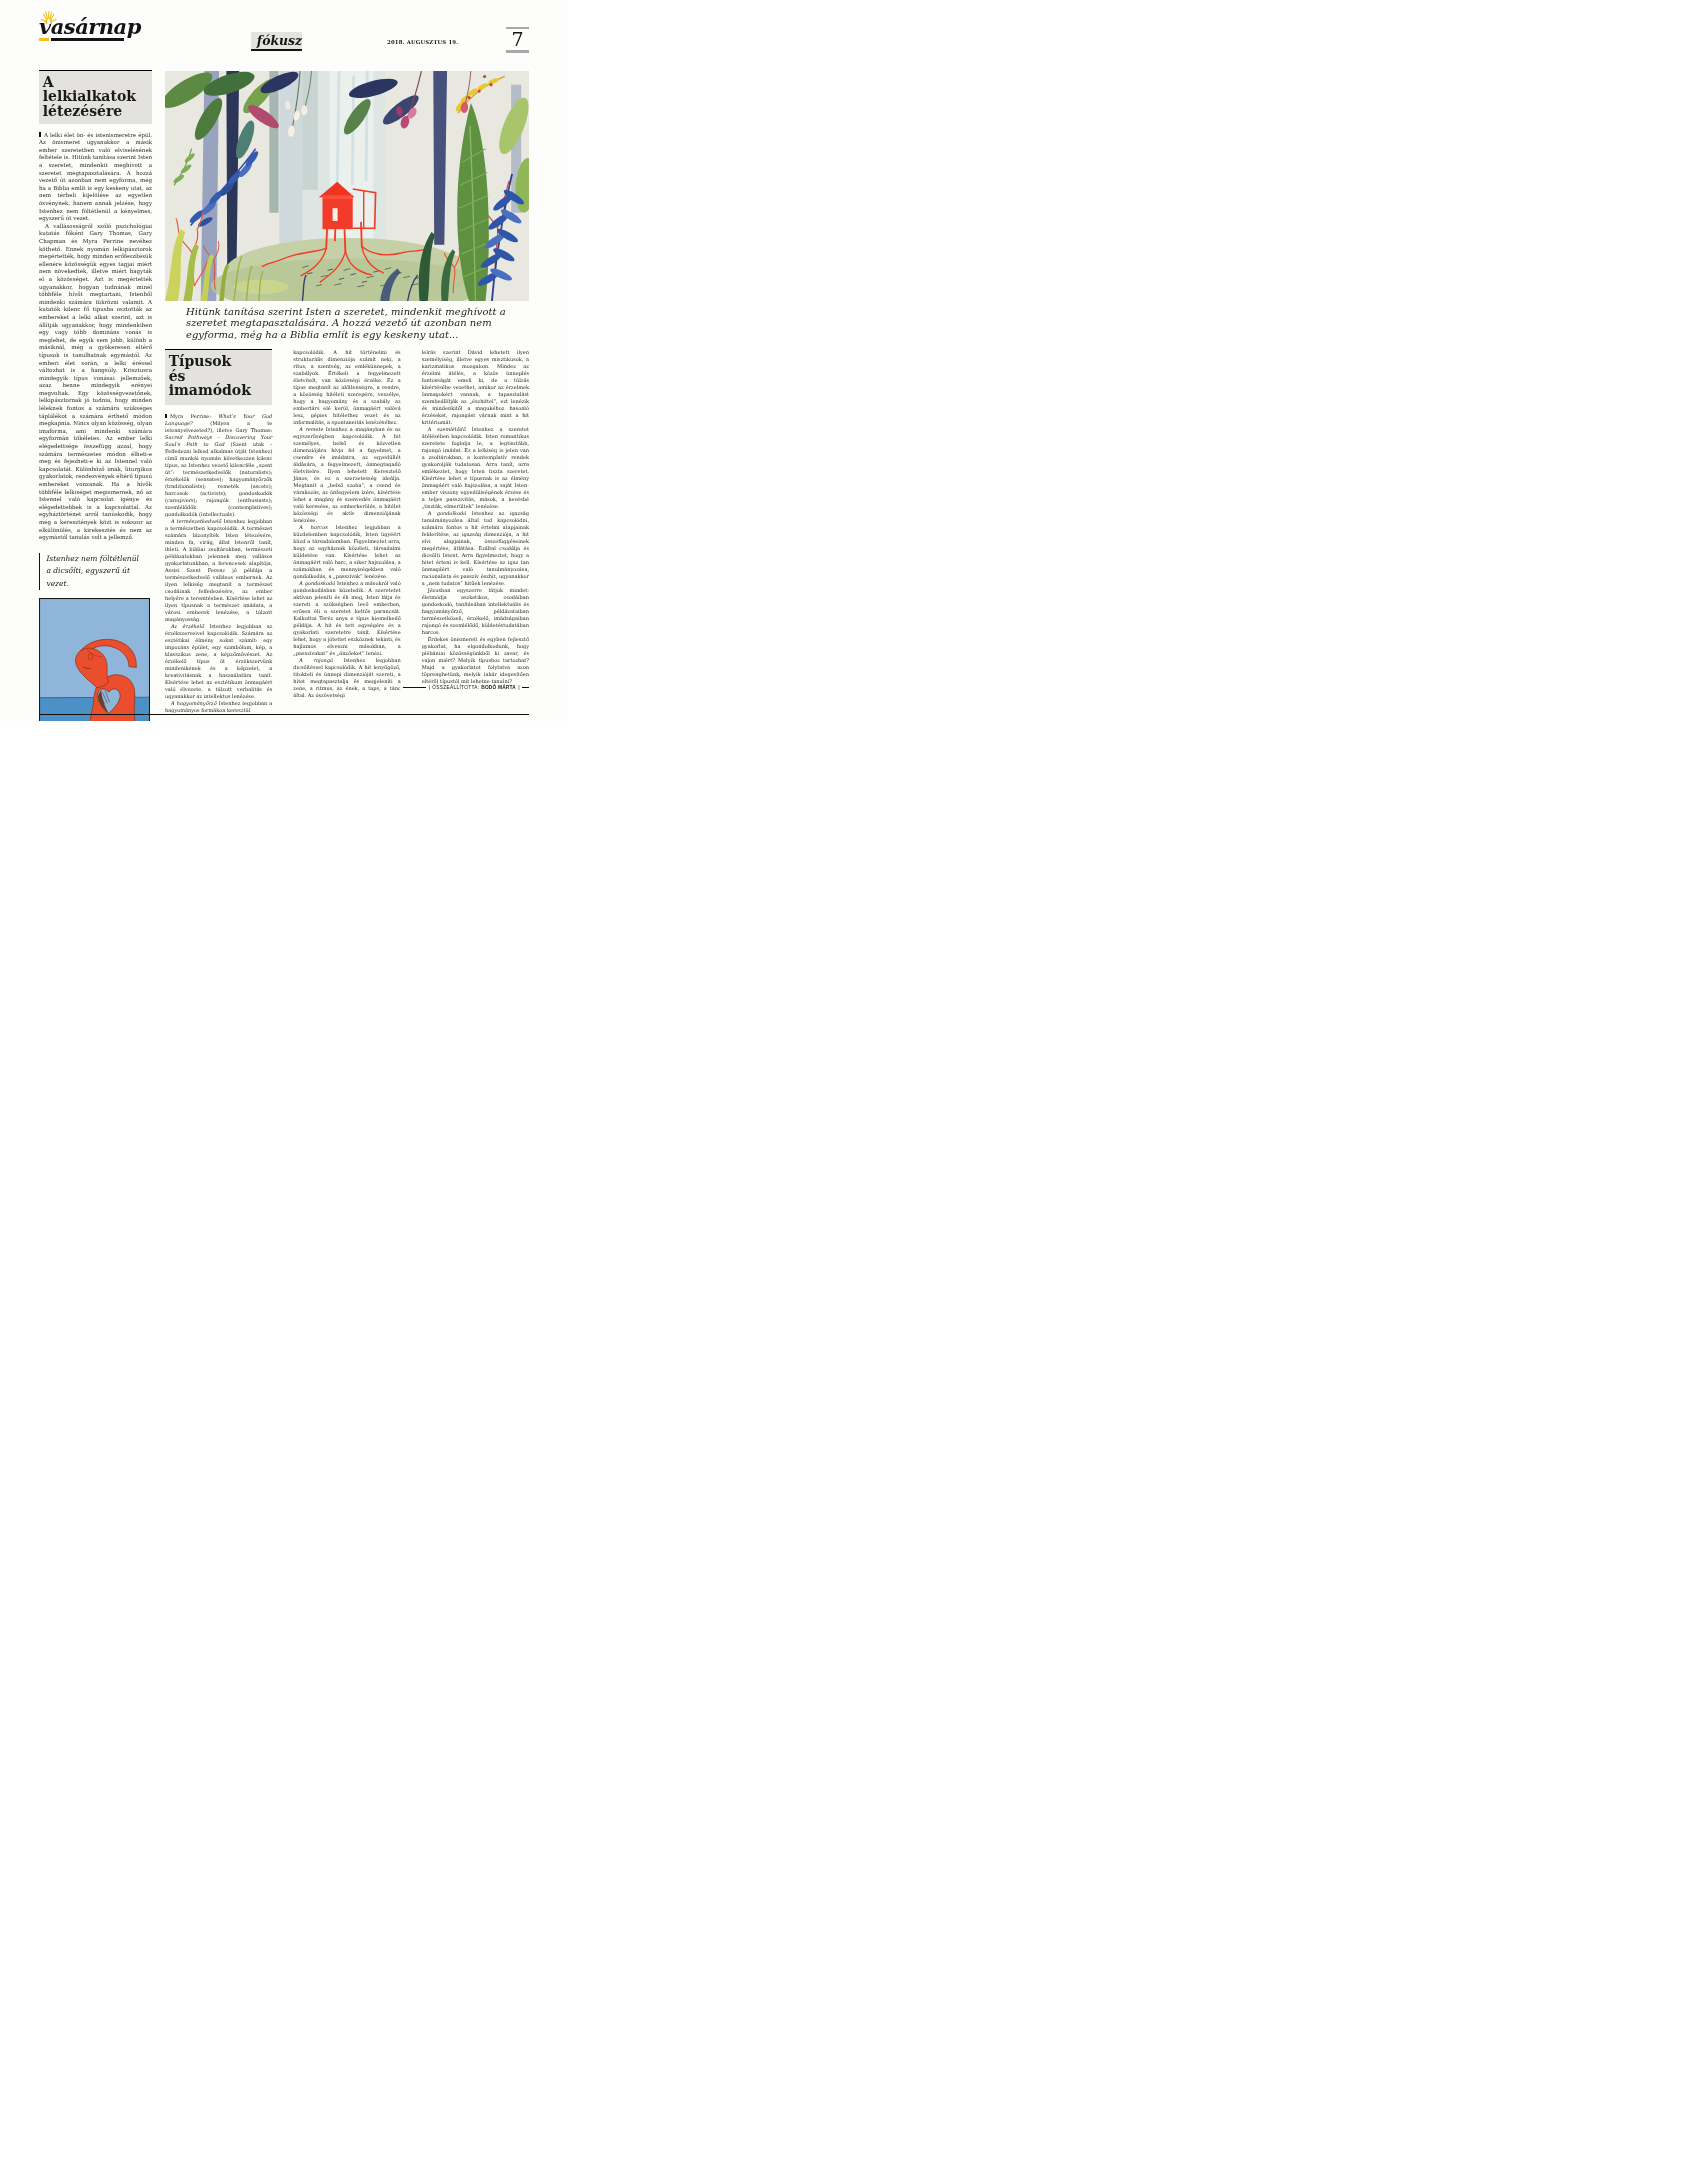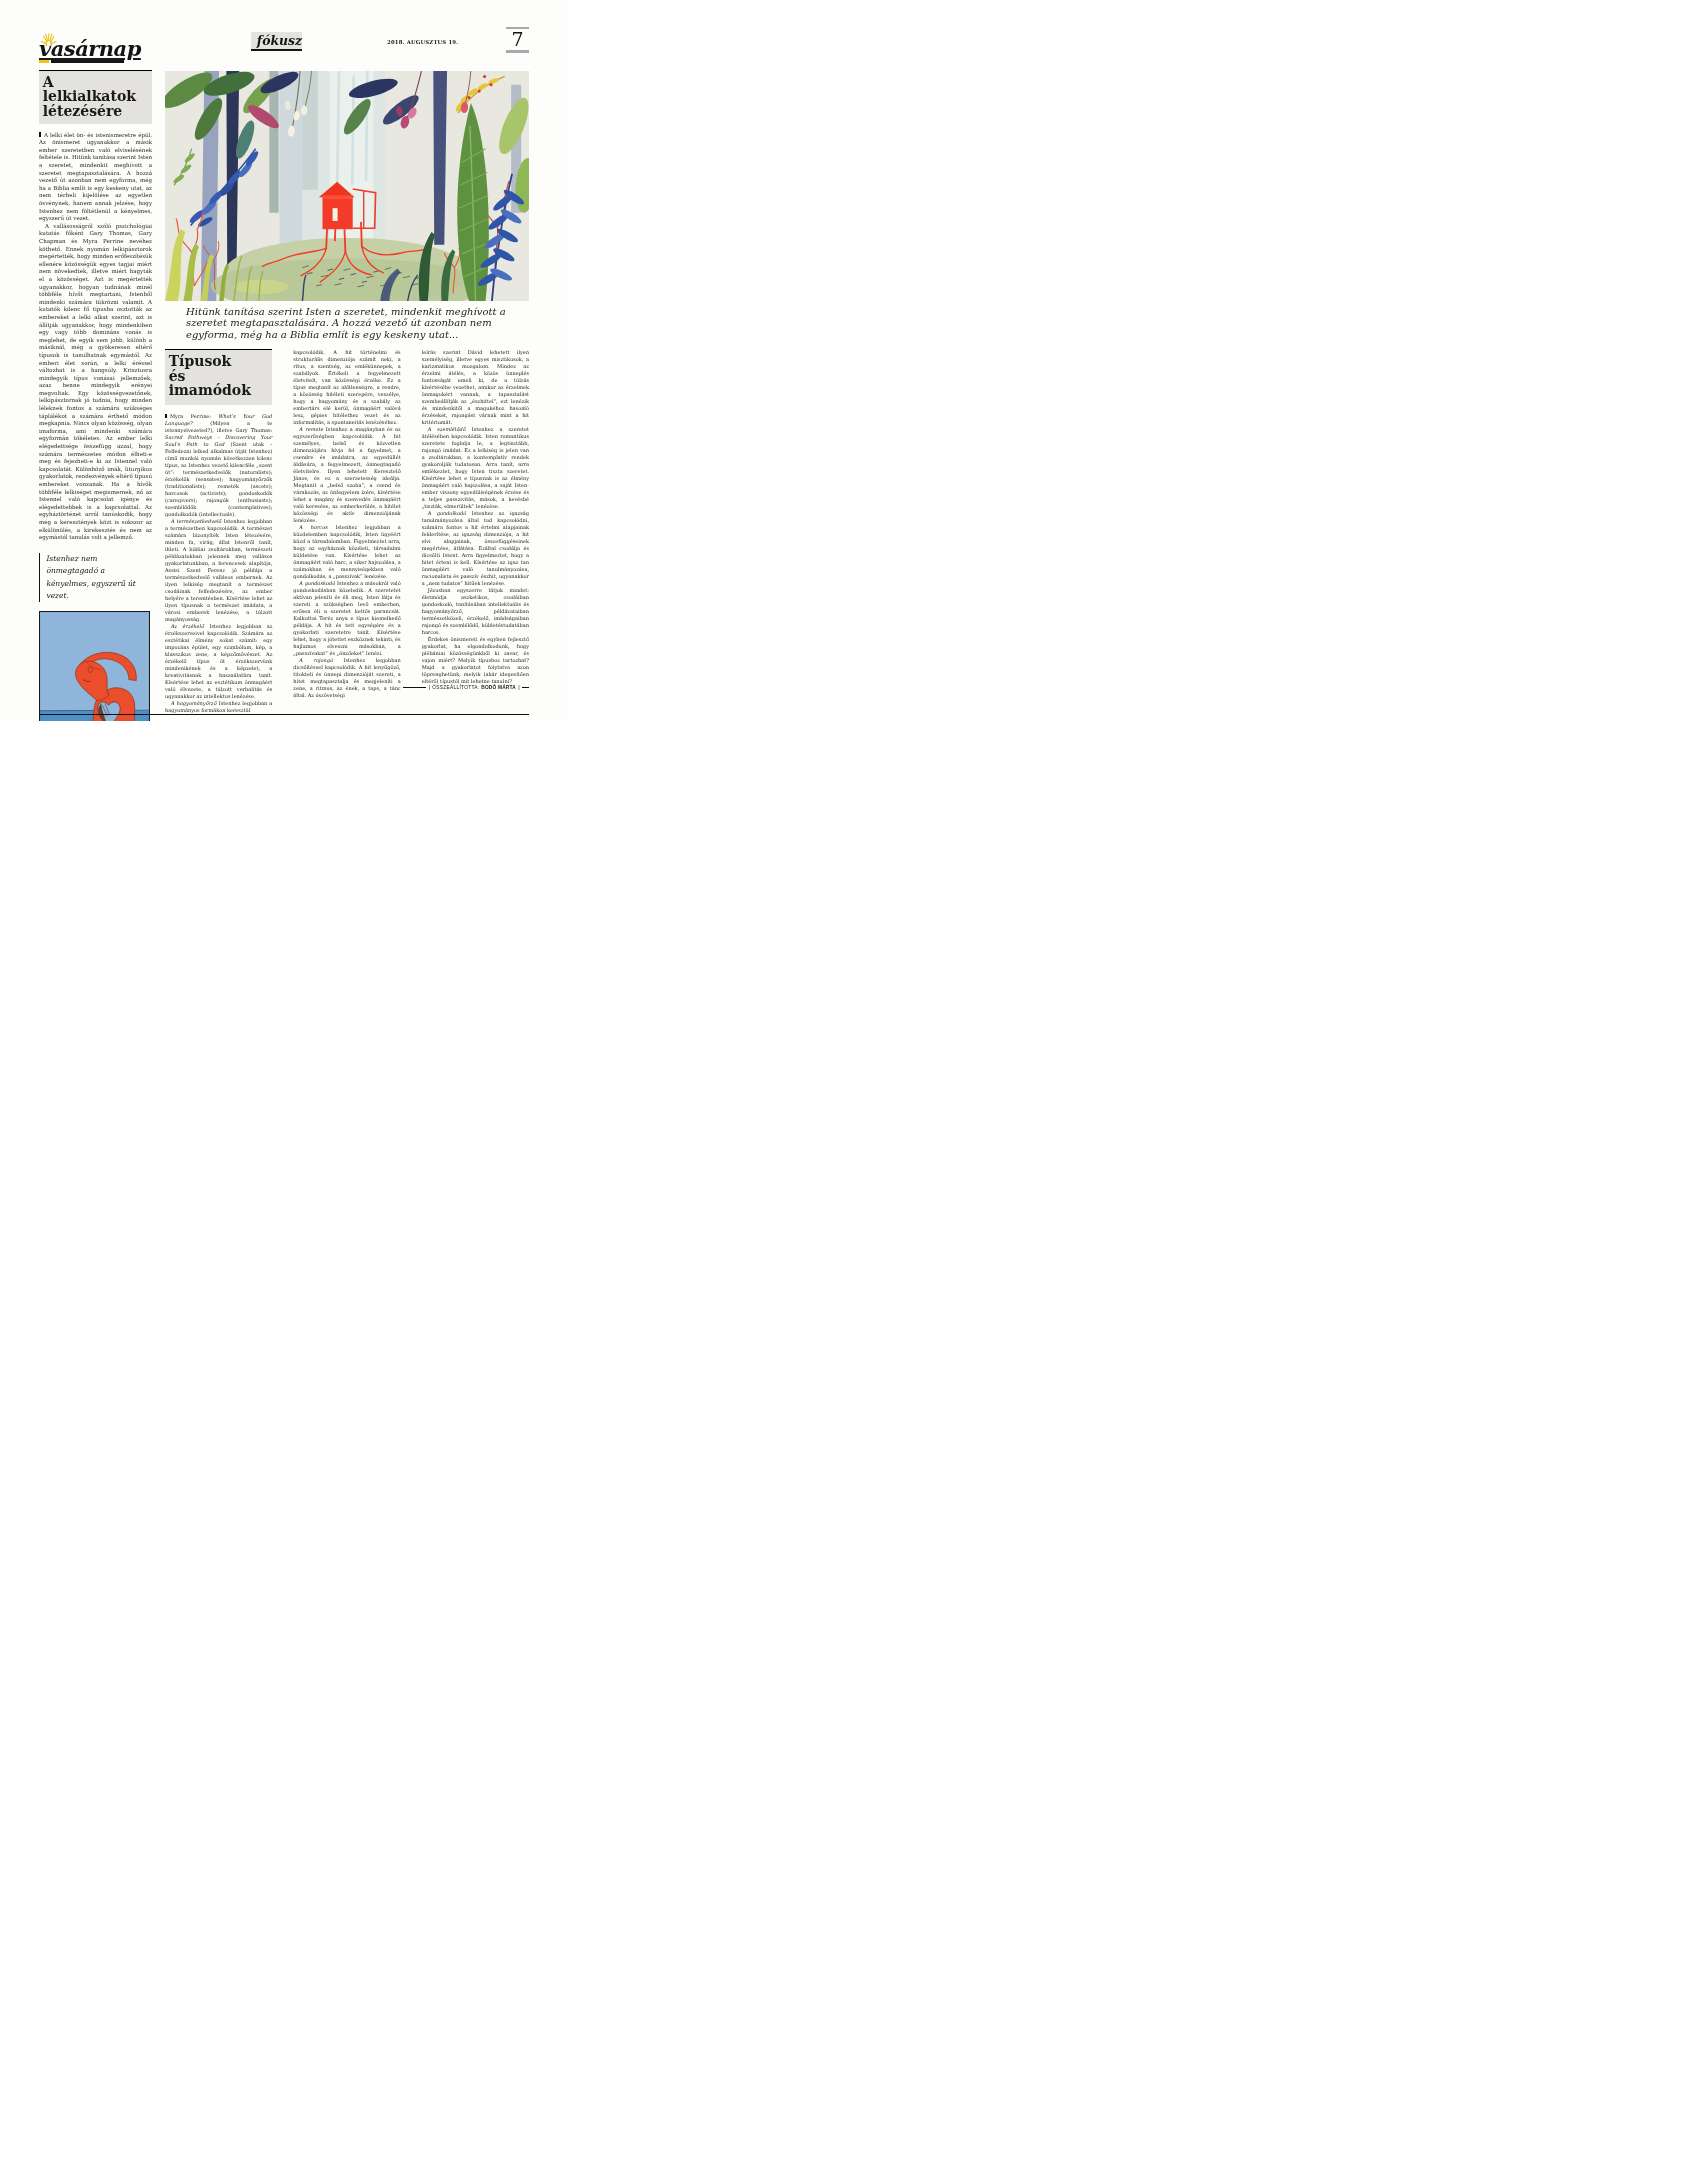--- a/index.html
+++ b/index.html
@@ -1,20 +1,20 @@
 <!DOCTYPE html>
 <html lang="hu" style="font-size:7.3px"><head>
 <meta charset="utf-8">
 <style>
   html,body{margin:0;padding:0;background:#ffffff;}
   .page{position:relative;width:567px;height:721px;background:#fdfdfb;overflow:hidden;
         font-family:"DejaVu Serif","Liberation Serif",serif;color:#1c1c1c;}
 
   
-  .logo{position:absolute;left:39px;top:38px;width:98px;text-decoration:underline;}
+  .logo{position:absolute;left:39px;top:16px;width:98px;}
   .logo-word{font-size:21px;font-style:italic;font-weight:700;letter-spacing:-0.5px;line-height:1;color:#141414;white-space:pre;}
   .logo-sun{position:absolute;left:0.9px;top:-6.4px;width:17.4px;height:14.6px;}
   .logo-rule{display:flex;align-items:center;margin-top:1.4px;height:2.7px;}
   .logo-rule .yel{width:10px;height:2.7px;background:#f2c21c;margin-right:1.8px;}
   .logo-rule .blk{width:73px;height:2.7px;background:#141414;}
   .fokusz{position:absolute;left:251px;top:32px;width:51px;height:17.4px;background:#e4e3e0;
           border-bottom:2.3px solid #141414;text-align:right;font-style:italic;font-weight:700;
           font-size:12.4px;line-height:17.4px;color:#141414;}
   .dateline{position:absolute;left:387px;top:39px;font-size:5.3px;font-weight:700;letter-spacing:0.2px;color:#141414;}
   .pagenum{position:absolute;left:506px;top:26.5px;width:23px;text-align:center;}
@@ -91,21 +91,21 @@
 
   <div class="leftcol">
     <div class="titlebox">
       <h1>A lelkialkatok
 létezésére</h1>
     </div>
     <div class="a1-body">
         <p class="para"><span class="pmarker"></span><span>A lelki élet ön- és istenismeretre épül. Az önismeret ugyanakkor a másik ember szeretetben való elviselésének feltétele is. Hitünk tanítása szerint Isten a szeretet, mindenkit meghívott a szeretet megtapasztalására. A hozzá vezető út azonban nem egyforma, még ha a Biblia említ is egy keskeny utat, az nem térbeli kijelölése az egyetlen ösvénynek, hanem annak jelzése, hogy Istenhez nem föltétlenül a kényelmes, egyszerű út vezet.</span></p>
         <p class="para indent"><span>A vallásosságról szóló pszichológiai kutatás főként Gary Thomas, Gary Chapman és Myra Perrine nevéhez köthető. Ennek nyomán lelkipásztorok megértették, hogy minden erőfeszítésük ellenére közösségük egyes tagjai miért nem növekedtek, illetve miért hagyták el a közösséget. Azt is megértették ugyanakkor, hogyan tudnának minél többféle hívőt megtartani, Istenből mindenki számára tükrözni valamit. A kutatók kilenc fő típusba osztották az embereket a lelki alkat szerint, azt is állítják ugyanakkor, hogy mindenkiben egy vagy több domináns vonás is meglehet, de egyik sem jobb, különb a másiknál, még a gyökeresen eltérő típusok is tanulhatnak egymástól. Az emberi élet során, a lelki éréssel változhat is a hangsúly. Krisztusra mindegyik típus vonásai jellemzőek, azaz benne mindegyik erényei megvoltak. Egy közösségvezetőnek, lelkipásztornak jó tudnia, hogy minden léleknek fontos a számára szükséges táplálékot a számára érthető módon megkapnia. Nincs olyan közösség, olyan imaforma, ami mindenki számára egyformán tökéletes. Az ember lelki elégedettsége összefügg azzal, hogy számára természetes módon élheti-e meg és fejezheti-e ki az Istennel való kapcsolatát. Különböző imák, liturgikus gyakorlatok, rendezvények eltérő típusú embereket vonzanak. Ha a hívők többféle lelkiséget megismernek, nő az Istennel való kapcsolat igénye és elégedettebbek is a kapcsolattal. Az egyháztörténet arról tanúskodik, hogy még a keresztények közt is sokszor az elkülönülés, a kirekesztés és nem az egymástól tanulás volt a jellemző.</span></p>
       </div>
-    <div class="pullquote">Istenhez nem önmegtagadó a kényelmes, egyszerű út vezet.</div>
+    <div class="pullquote">Istenhez nem föltétlenül a dicsőíti, egyszerű út vezet.</div>
 
     
     <svg class="illus2" viewBox="0 0 242 352" preserveAspectRatio="none">
       <rect x="0" y="0" width="242" height="218" fill="#8fb5da"></rect>
       <rect x="0" y="218" width="242" height="134" fill="#4b90c6"></rect>
       <line x1="0" y1="218" x2="242" y2="217" stroke="#27425f" stroke-width="1.6"></line>
 
       <path d="M118,352 C110,310 108,272 116,244 C121,226 118,208 126,194 C134,180 150,170 164,168 C186,166 204,178 208,200 C211,218 206,238 208,258 C212,290 208,324 200,352 Z" fill="#ea4e2d" stroke="#8a3018" stroke-width="1.5"></path>
       <path d="M86,122 C104,92 150,82 182,98 C204,109 214,130 212,152 L196,150 C196,134 186,118 168,110 C144,99 112,104 100,130 Z" fill="#ea4e2d" stroke="#8a3018" stroke-width="1.5"></path>
       <path d="M126,196 C116,186 102,176 92,164 C82,152 76,138 82,126 C88,112 106,106 122,112 C136,117 146,128 148,144 C150,158 146,172 152,184 C144,192 134,196 126,196 Z" fill="#ea4e2d" stroke="#8a3018" stroke-width="1.5"></path>

